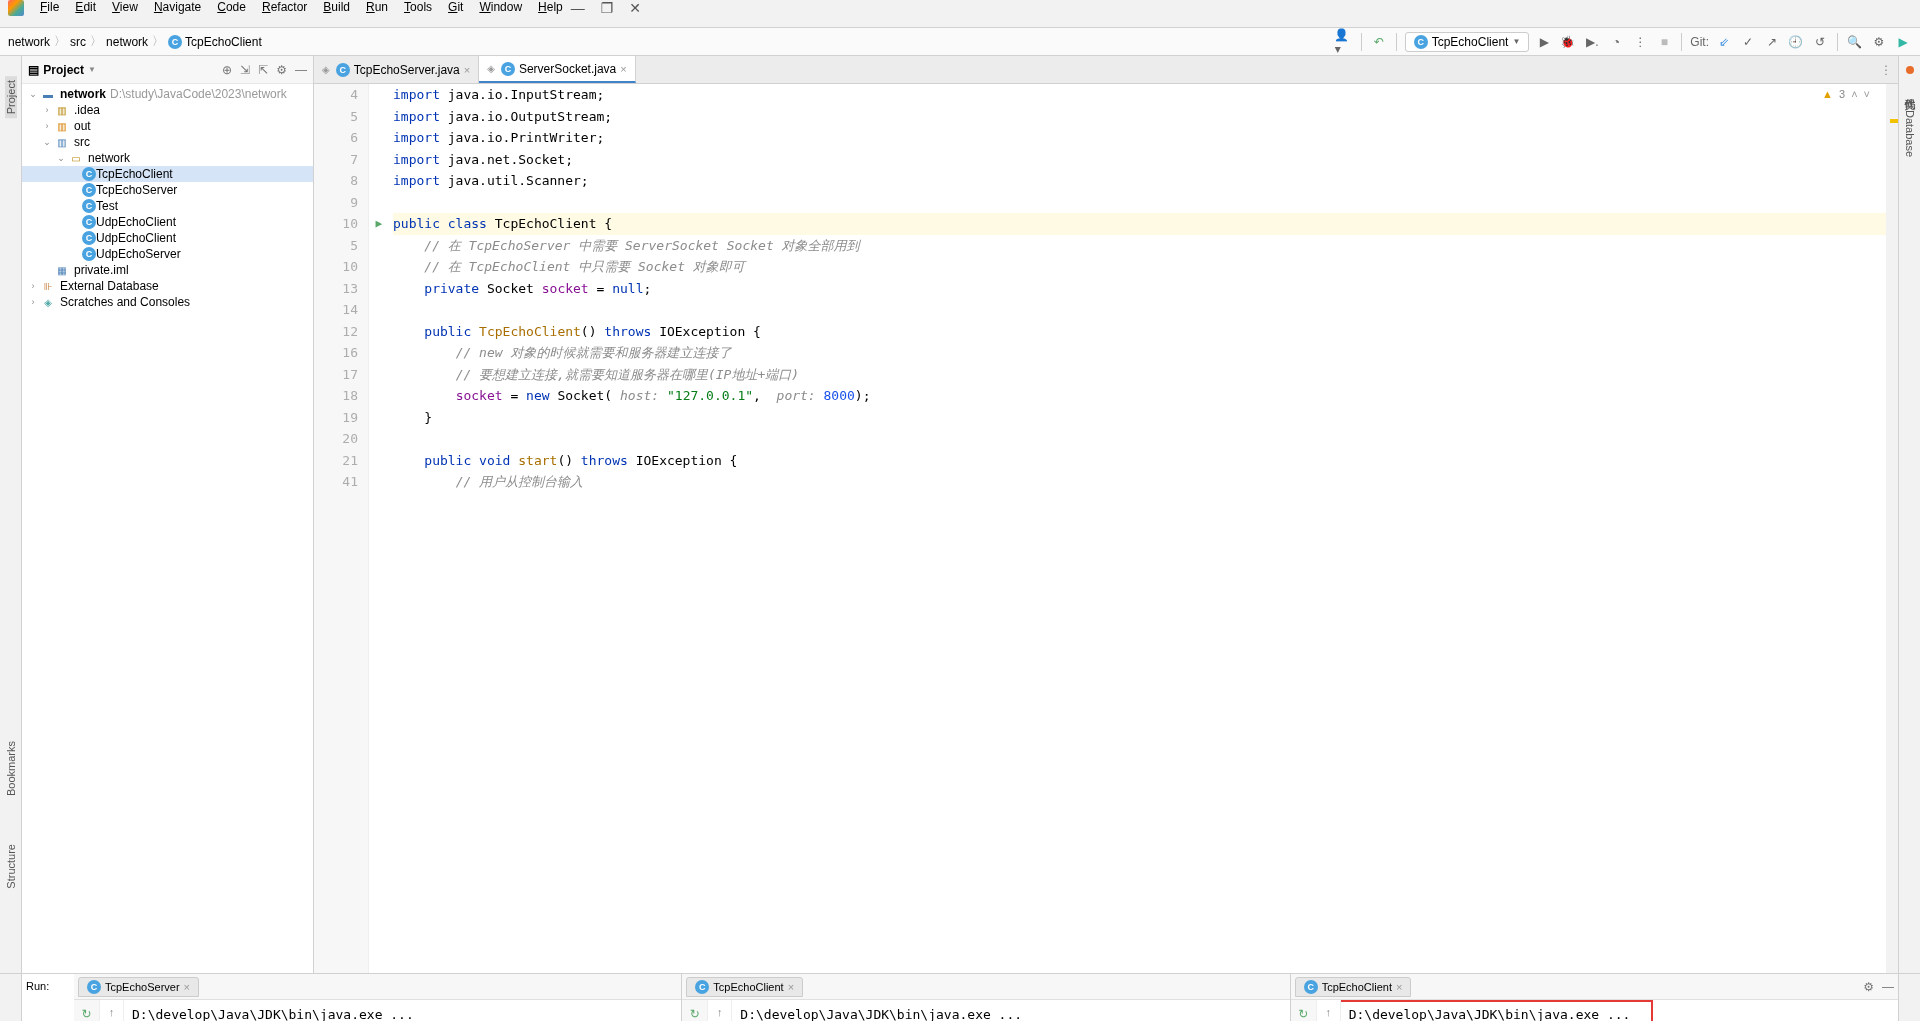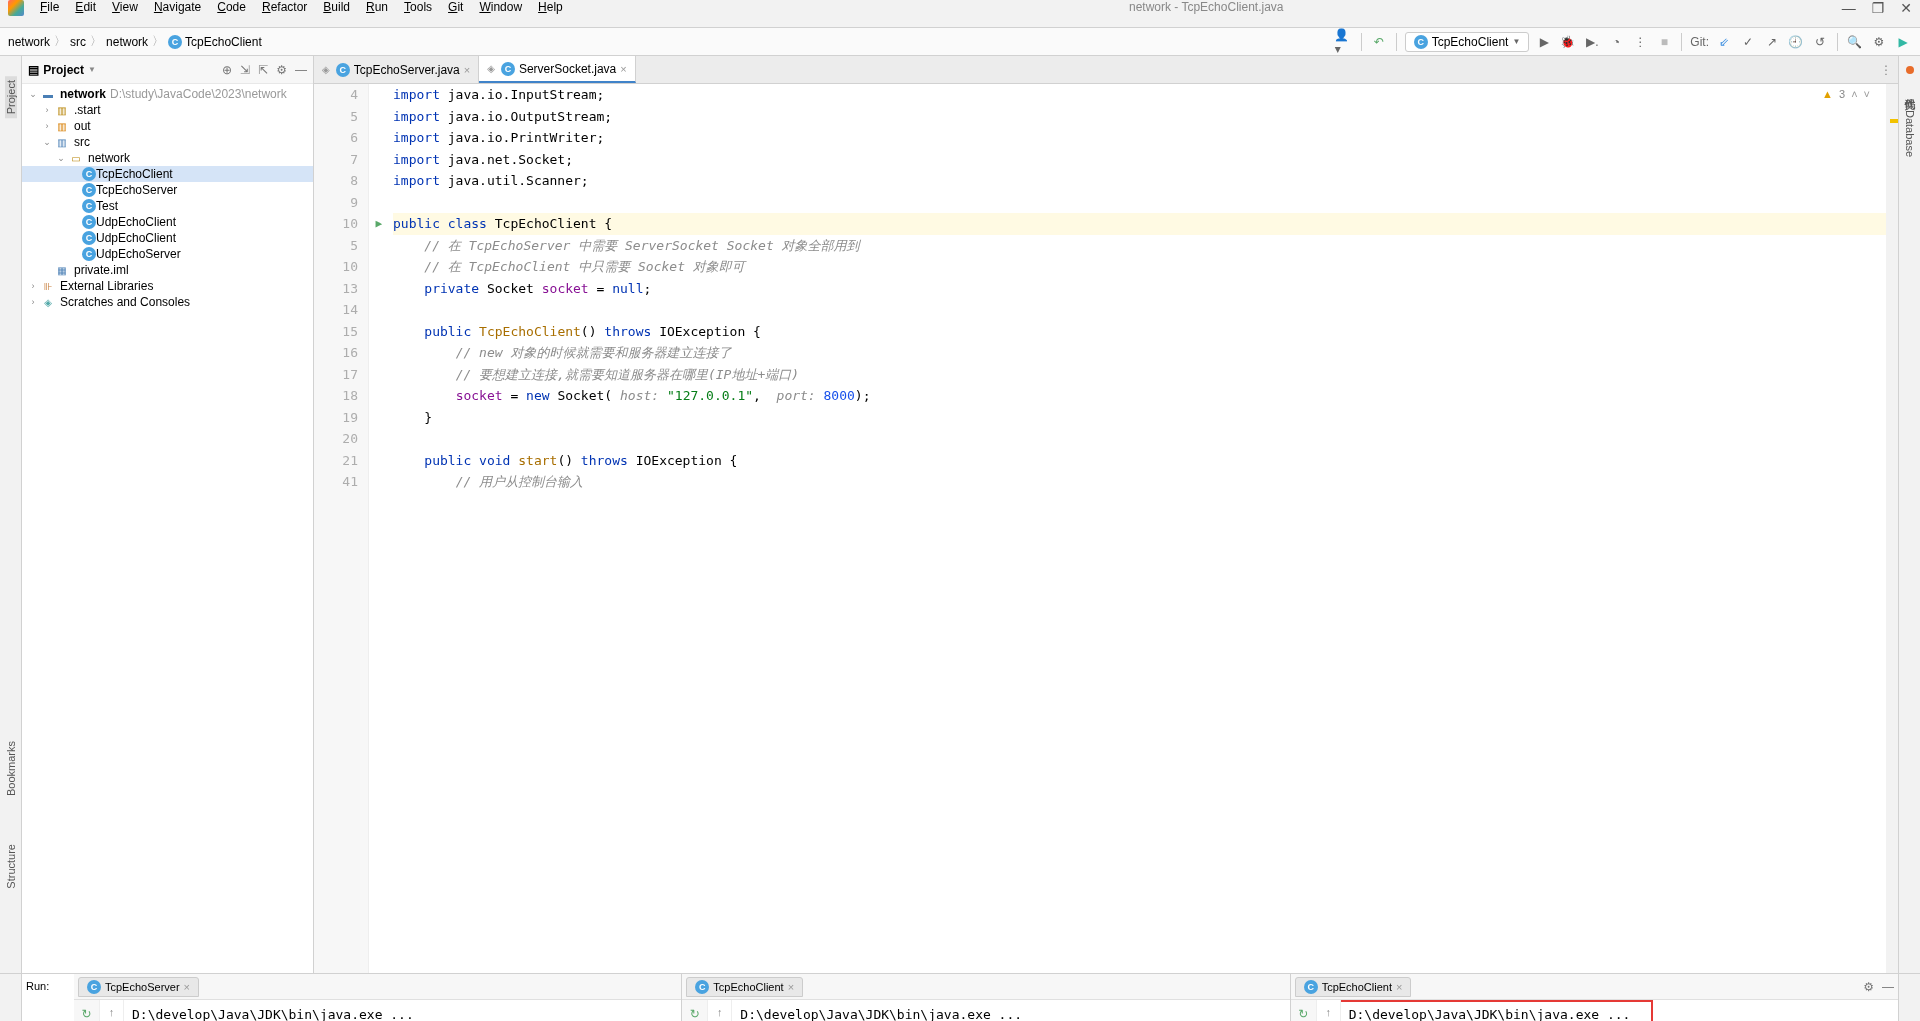--- a/index.html
+++ b/index.html
@@ -123,21 +123,20 @@
       <span class="menu-item"><u>N</u>avigate</span>
       <span class="menu-item"><u>C</u>ode</span>
       <span class="menu-item"><u>R</u>efactor</span>
       <span class="menu-item"><u>B</u>uild</span>
       <span class="menu-item"><u>R</u>un</span>
       <span class="menu-item"><u>T</u>ools</span>
       <span class="menu-item"><u>G</u>it</span>
       <span class="menu-item"><u>W</u>indow</span>
       <span class="menu-item"><u>H</u>elp</span>
     </div>
-  <div class="title">network - TcpEchoClient.java</div>
   <div class="win-btns">
     <span class="win-btn">—</span>
     <span class="win-btn">❐</span>
     <span class="win-btn">✕</span>
   </div>
 </div>
 
 <div class="toolbar">
   <div class="breadcrumb">
     <span class="bc-item">network</span>
@@ -209,21 +208,21 @@
       <div class="tree-node">
         <span class="tree-arrow">⌄</span>
         <span class="tree-icon folder-blue">▬</span>
         <b class="tree-text">network</b>
         <span class="tree-text-gray">D:\study\JavaCode\2023\network</span>
       </div>
       <div id="tree-body">
           <div class="tree-node indent-1">
             <span class="tree-arrow">›</span>
             <span class="tree-icon folder-icon">▥</span>
-            <span class="tree-text">.start</span>
+            <span class="tree-text">.idea</span>
           </div>
           <div class="tree-node indent-1">
             <span class="tree-arrow">›</span>
             <span class="tree-icon folder-orange">▥</span>
             <span class="tree-text">out</span>
           </div>
           <div class="tree-node indent-1">
             <span class="tree-arrow">⌄</span>
             <span class="tree-icon folder-blue">▥</span>
             <span class="tree-text">src</span>
@@ -265,21 +264,21 @@
           </div>
           <div class="tree-node indent-1">
             <span class="tree-arrow"></span>
             <span class="tree-icon folder-blue">▦</span>
             <span class="tree-text">private.iml</span>
           </div>
         </div>
       <div class="tree-node">
         <span class="tree-arrow">›</span>
         <span class="tree-icon" style="color:#c77d3b">⊪</span>
-        <span class="tree-text">External Libraries</span>
+        <span class="tree-text">External Database</span>
       </div>
       <div class="tree-node">
         <span class="tree-arrow">›</span>
         <span class="tree-icon" style="color:#5aa">◈</span>
         <span class="tree-text">Scratches and Consoles</span>
       </div>
     </div>
   </div>
 
   <div class="editor-area">
@@ -313,21 +312,21 @@
           <div>5</div>
           <div>6</div>
           <div>7</div>
           <div>8</div>
           <div>9</div>
           <div>10<span class="play-mark">▶</span></div>
           <div>5</div>
           <div>10</div>
           <div>13</div>
           <div>14</div>
-          <div>15</div>
+          <div>12</div>
           <div>16</div>
           <div>17</div>
           <div>18</div>
           <div>19</div>
           <div>20</div>
           <div>21</div>
           <div>41</div>
         </div>
       <div class="code" id="code"><div><span class="kw">import </span>java.io.InputStream;</div><div><span class="kw">import </span>java.io.OutputStream;</div><div><span class="kw">import </span>java.io.PrintWriter;</div><div><span class="kw">import </span>java.net.Socket;</div><div><span class="kw">import </span>java.util.Scanner;</div><div>&nbsp;</div><div class="hl-line"><span class="kw">public class </span><span class="cls">TcpEchoClient </span>{</div><div>    <span class="cm">// 在 TcpEchoServer 中需要 ServerSocket Socket 对象全部用到</span></div><div>    <span class="cm">// 在 TcpEchoClient 中只需要 Socket 对象即可</span></div><div>    <span class="kw">private </span>Socket <span class="fld">socket</span> = <span class="kw">null</span>;</div><div>&nbsp;</div><div>    <span class="kw">public </span><span class="fn">TcpEchoClient</span>() <span class="kw">throws </span>IOException {</div><div>        <span class="cm">// new 对象的时候就需要和服务器建立连接了</span></div><div>        <span class="cm">// 要想建立连接,就需要知道服务器在哪里(IP地址+端口)</span></div><div>        <span class="fld">socket</span> = <span class="kw">new </span>Socket( <span class="param-hint">host: </span><span class="str">"127.0.0.1"</span>,  <span class="param-hint">port: </span><span class="num">8000</span>);</div><div>    }</div><div>&nbsp;</div><div>    <span class="kw">public void </span><span class="fn">start</span>() <span class="kw">throws </span>IOException {</div><div>        <span class="cm">// 用户从控制台输入</span></div></div>
     </div>

